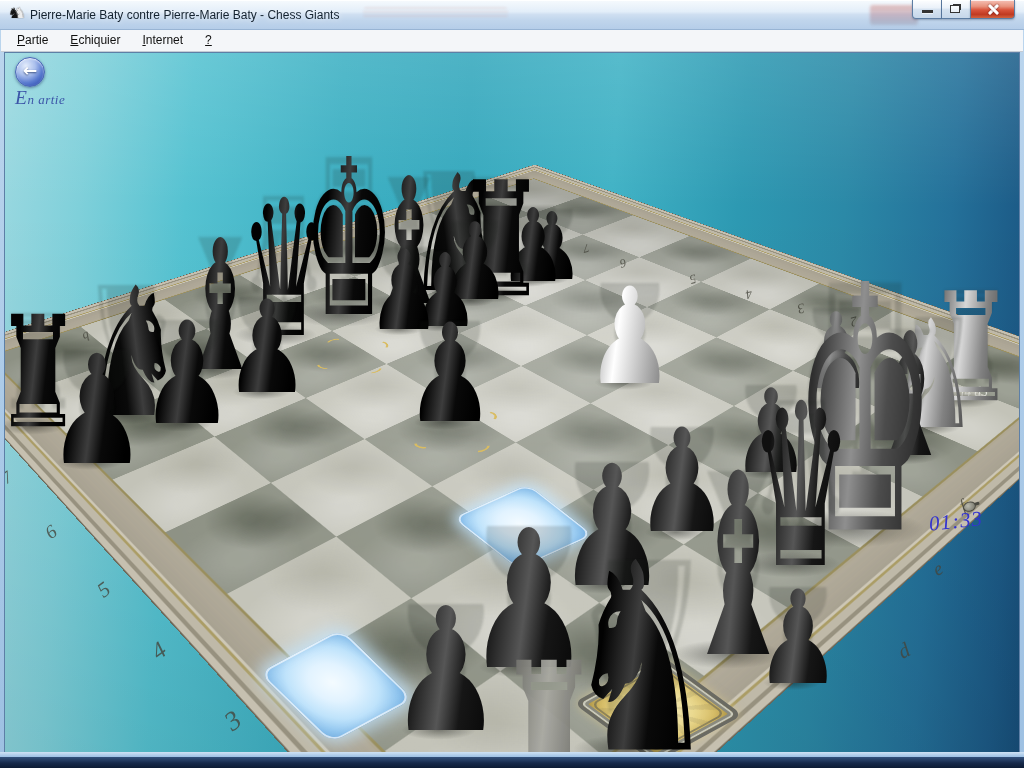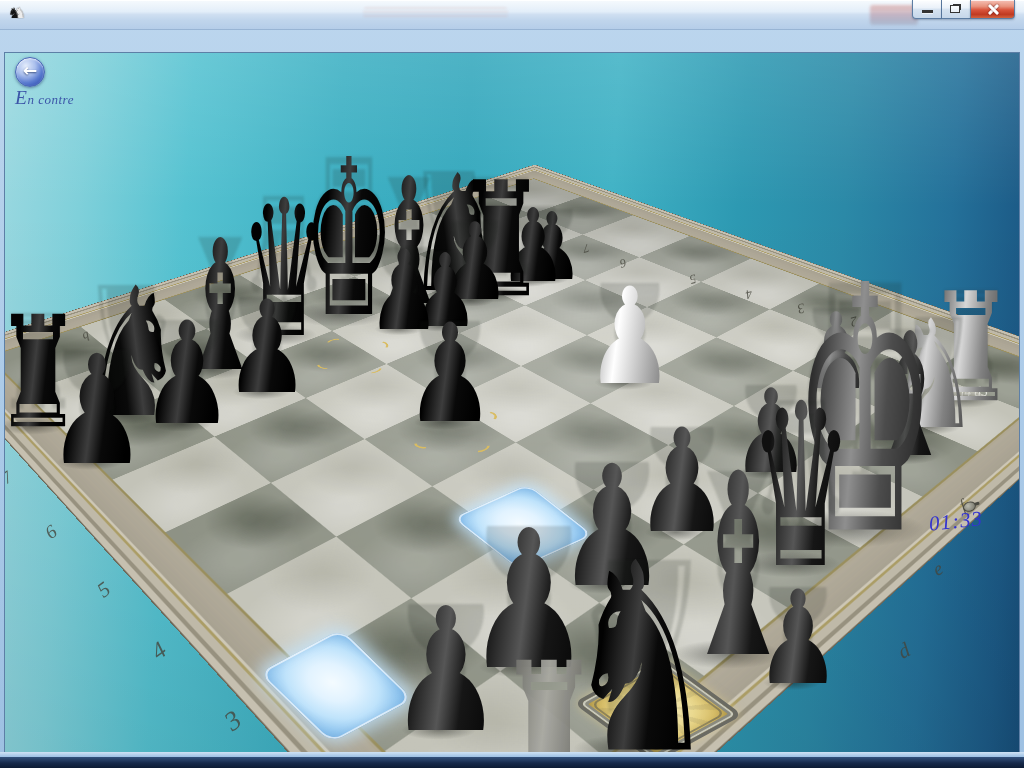--- a/index.html
+++ b/index.html
@@ -124,38 +124,40 @@
 <body>
 
 <div class="win">
 
   <div class="titlebar">
     <div class="hl"></div>
     <span class="app-icon">
       <span class="k1">♞</span>
       <span class="k2">♞</span>
     </span>
+    <span class="title-text">Pierre-Marie Baty contre Pierre-Marie Baty - Chess Giants</span>
     <div class="smudge1"></div>
     <div class="smudge2"></div>
     <div class="winbtns">
       <div class="wbtn min">
           <i class="glyph-min"></i>
         </div>
       <div class="wbtn res">
           <i class="glyph-res"></i>
         </div>
       <div class="wbtn cls">
           <span class="glyph-x">
             <i class="a"></i>
             <i class="b"></i>
           </span>
         </div>
     </div>
   </div>
 
+  <div class="menubar"><span class="mi"><u>P</u>artie</span><span class="mi"><u>E</u>chiquier</span><span class="mi"><u>I</u>nternet</span><span class="mi"><u>?</u></span></div>
 
   <div class="scene">
     <div class="board3d">
       <div class="grid">
           <div class="cell light" style="background-color: rgb(195, 195, 184);"></div>
           <div class="cell dark" style="background-color: rgb(141, 145, 132);"></div>
           <div class="cell light" style="background-color: rgb(195, 195, 184);"></div>
           <div class="cell dark" style="background-color: rgb(141, 145, 132);"></div>
           <div class="cell light" style="background-color: rgb(195, 195, 184);"></div>
           <div class="cell dark" style="background-color: rgb(141, 145, 132);"></div>
@@ -415,21 +417,21 @@
           <span class="pg pc-black" style="font-size: 174px; bottom: -39.15px; transform: translateX(-50%) scaleY(1.5); transform-origin: 50% 100%;">♞</span>
         </div>
         <div class="pw" style="left: 548px; top: 795px; z-index: 795;">
           <span class="pg pc-ghost" style="font-size: 116px; bottom: -27.84px; transform: translateX(-50%) scaleY(1.6); transform-origin: 50% 100%;">♜</span>
         </div>
       </div>
     <div class="layer" id="overlay-layer">
       <div class="back-btn">
         <span class="arrow">←</span>
       </div>
-      <div class="status-lbl">En contre</div>
+      <div class="status-lbl">En artie</div>
       <div class="moves">1. f4 d5</div>
       <div class="clockicon">
         <i class="face"></i>
           <i class="stem"></i>
       </div>
       <div class="timer">01:33</div>
     </div>
   </div>
 
   <div class="bottom-frame">

